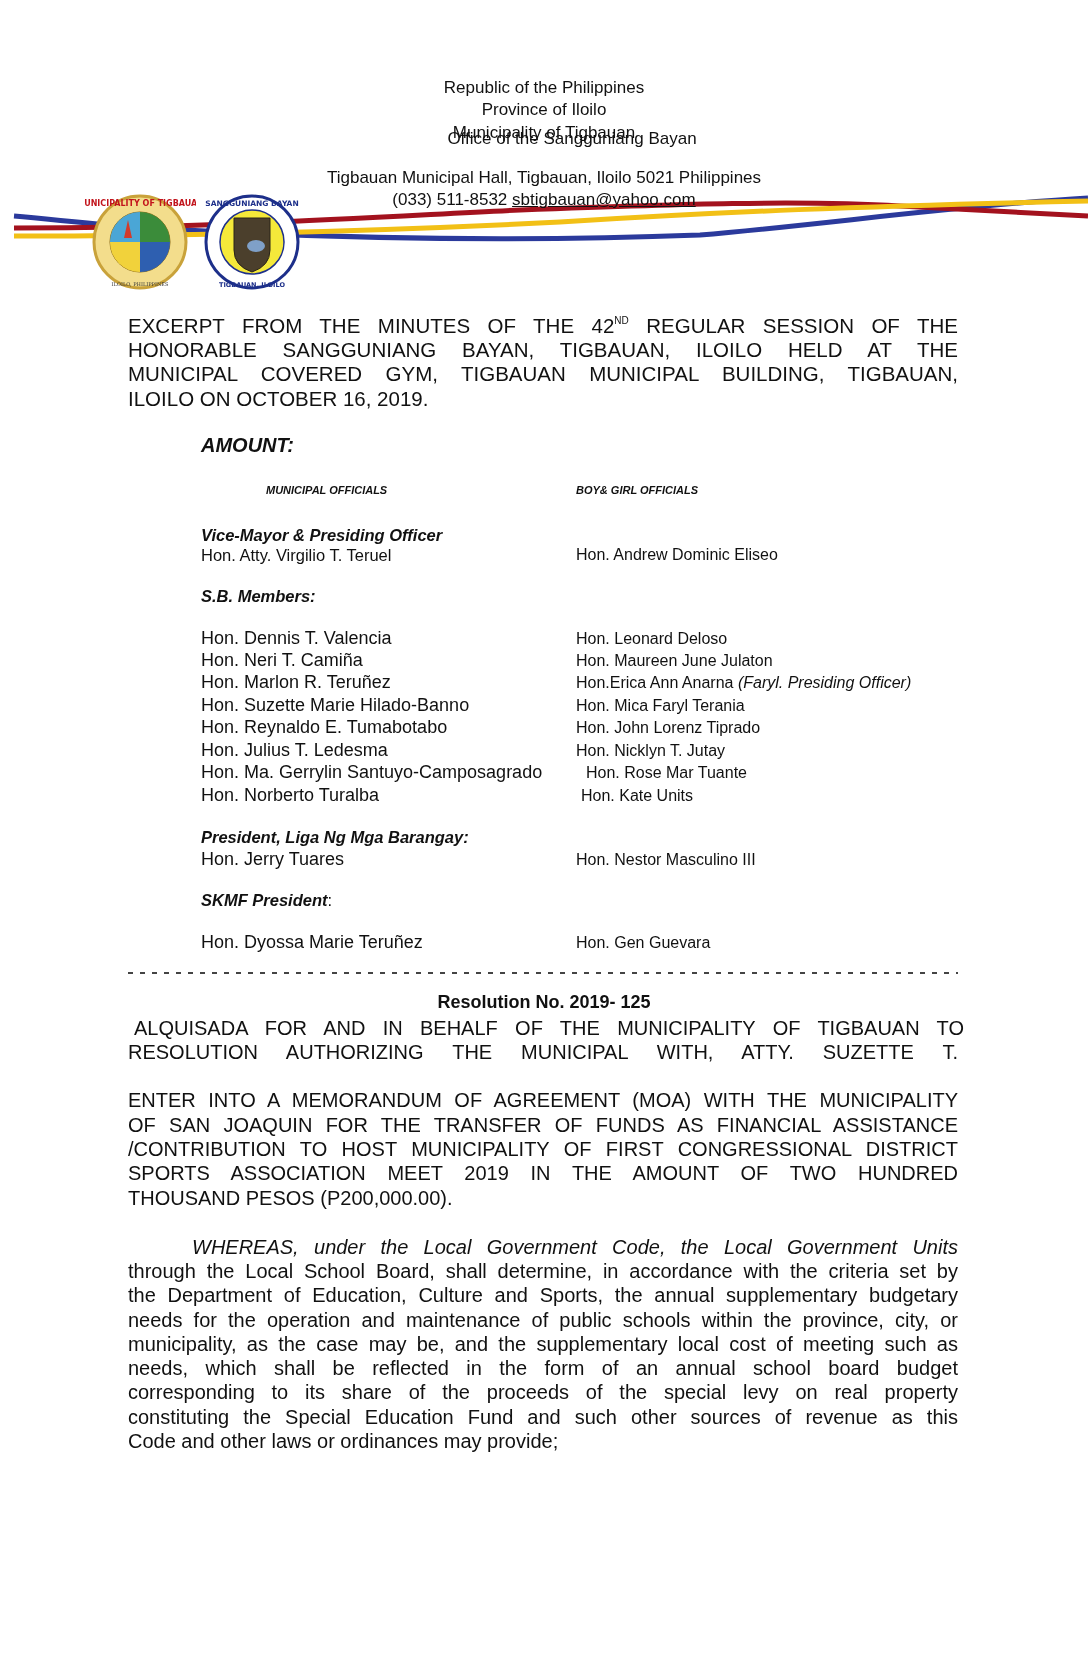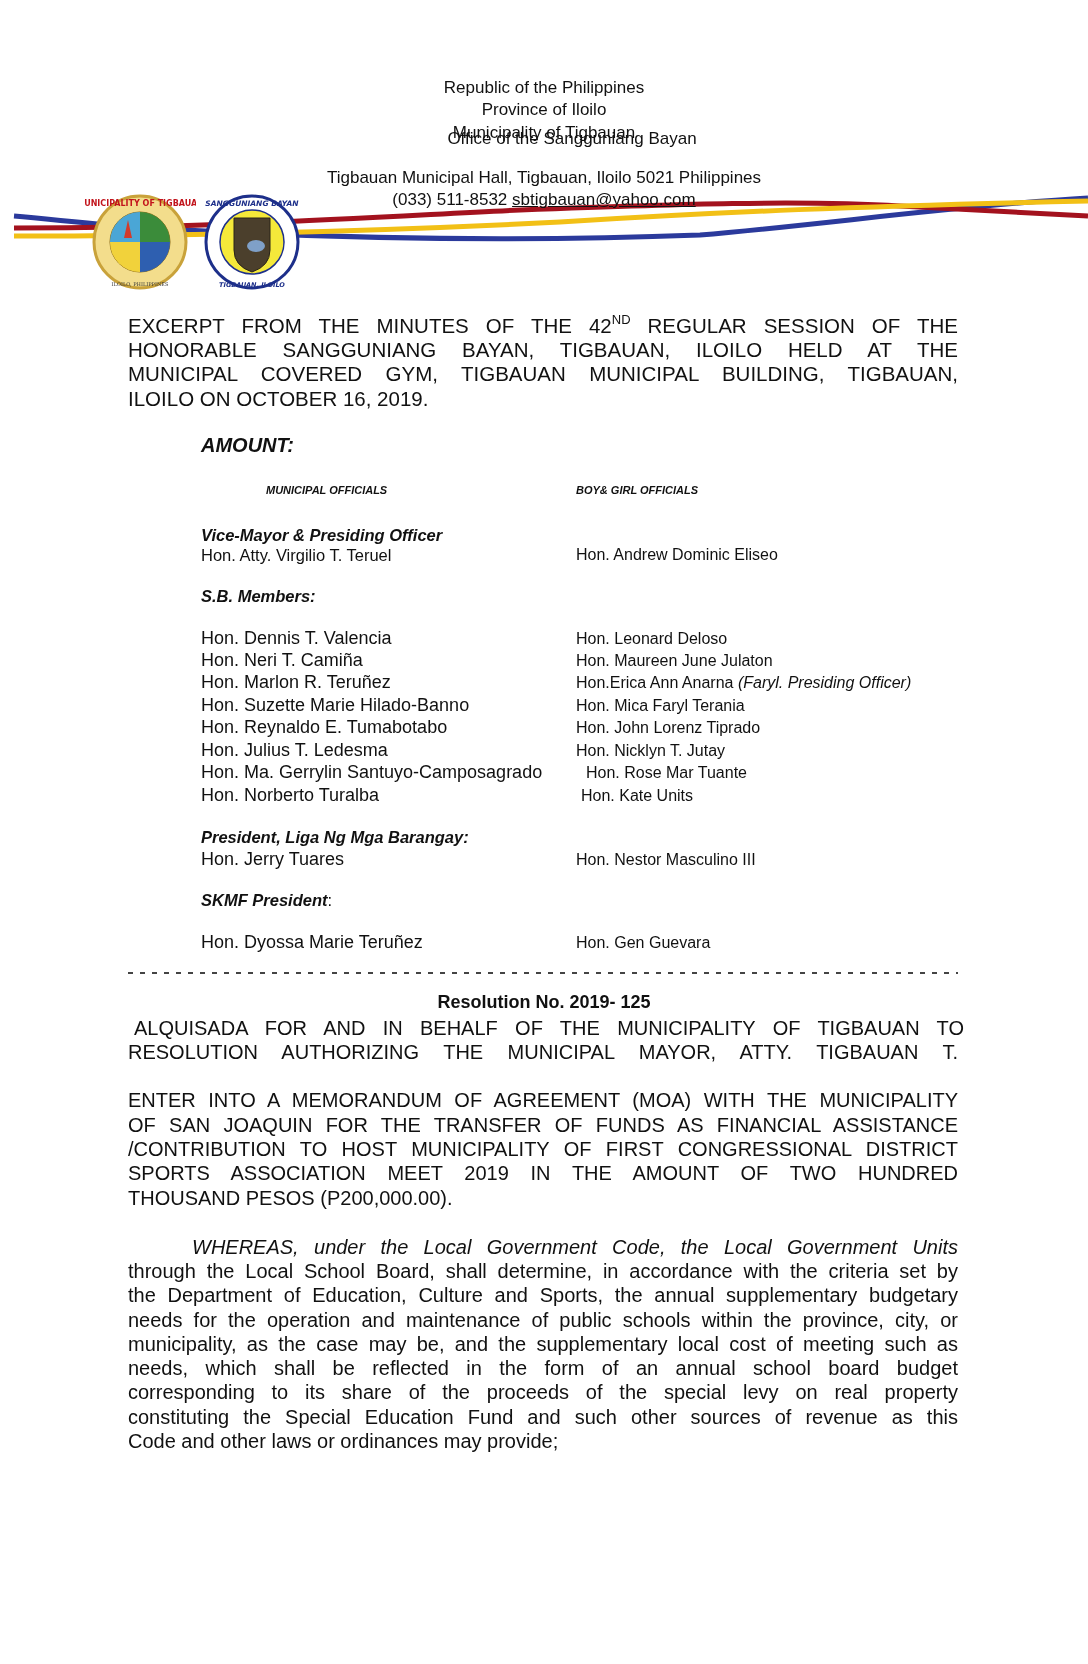--- a/index.html
+++ b/index.html
@@ -10,21 +10,21 @@
   .lh-line { position: absolute; left: 0; width: 1088px; text-align: center;
              font-size: 17px; line-height: 22px; }
   .lh-email { text-decoration: underline; }
   #ribbons { position: absolute; left: 0; top: 170px; }
   .seal { position: absolute; top: 194px; width: 112px; height: 96px; }
 
   
   .just { position: absolute; left: 128px; width: 830px; font-size: 20.5px;
           line-height: 24px; text-align: justify; text-align-last: justify; }
   .just.last { text-align-last: left; }
-  sup { font-size: 13px; vertical-align: 9px; line-height: 0; }
+  sup { font-size: 10px; vertical-align: 9px; line-height: 0; }
 
   .present { position: absolute; left: 201px; top: 434px; font-size: 20px;
              font-weight: bold; font-style: italic; }
   .colhead { position: absolute; top: 484px; font-size: 11px; font-weight: bold; font-style: italic; text-align: right; }
   .role { position: absolute; left: 201px; font-size: 16.5px; font-weight: bold; font-style: italic; }
   .name-l { position: absolute; left: 201px; font-size: 18px; }
   .name-r { position: absolute; left: 576px; font-size: 16px; }
   .name-r .note { font-style: italic; }
 
   .dashes { position: absolute; left: 128px; top: 972px; width: 830px; height: 2px;
@@ -53,21 +53,21 @@
     <circle cx="56" cy="48" r="30" fill="#e9c64a" stroke="#8a6a1a" stroke-width="1"></circle>
     <path d="M56 18 A30 30 0 0 0 26 48 L56 48 Z" fill="#4aa6d6"></path>
     <path d="M56 18 A30 30 0 0 1 86 48 L56 48 Z" fill="#3b8c3a"></path>
     <path d="M26 48 A30 30 0 0 0 56 78 L56 48 Z" fill="#f1d23b"></path>
     <path d="M86 48 A30 30 0 0 1 56 78 L56 48 Z" fill="#2e5fb0"></path>
     <path d="M40 44 L44 26 L48 44 Z" fill="#d43a2a"></path>
     <text x="56" y="12" font-size="8" text-anchor="middle" fill="#c2141c" font-weight="bold" font-family="DejaVu Sans, sans-serif">MUNICIPALITY OF TIGBAUAN</text>
     <text x="56" y="92" font-size="5" text-anchor="middle" fill="#333" font-family="DejaVu Serif, serif">ILOILO, PHILIPPINES</text>
   </svg>
 </div>
-<div class="seal" style="left:196px;font-style:italic;">
+<div class="seal" style="left:196px;">
   <svg width="112" height="96" viewBox="0 0 112 96">
     <circle cx="56" cy="48" r="46" fill="#ffffff" stroke="#1d2f8a" stroke-width="3"></circle>
     <circle cx="56" cy="48" r="32" fill="#f5e93a" stroke="#1d2f8a" stroke-width="1.5"></circle>
     <path d="M38 24 L74 24 L74 56 Q74 72 56 78 Q38 72 38 56 Z" fill="#4b3f2c" stroke="#2a2418" stroke-width="1"></path>
     <ellipse cx="60" cy="52" rx="9" ry="6" fill="#7fa0c8"></ellipse>
     <text x="56" y="12" font-size="7.5" text-anchor="middle" fill="#1d2f8a" font-weight="bold" font-family="DejaVu Sans, sans-serif">SANGGUNIANG BAYAN</text>
     <text x="56" y="93" font-size="6.5" text-anchor="middle" fill="#1d2f8a" font-weight="bold" font-family="DejaVu Sans, sans-serif">TIGBAUAN, ILOILO</text>
   </svg>
 </div>
 
@@ -119,21 +119,21 @@
 <div class="name-l" style="top:849px;">Hon. Jerry Tuares</div>
 <div class="name-r" style="top:851px;">Hon. Nestor Masculino III</div>
 
 <div class="role" style="top:891px;"><span>SKMF President</span><span style="font-weight:normal;font-style:normal;">:</span></div>
 <div class="name-l" style="top:932px;">Hon. Dyossa Marie Teruñez</div>
 <div class="name-r" style="top:934px;">Hon. Gen Guevara</div>
 
 <div class="dashes"></div>
 <div class="res-no">Resolution No. 2019- 125</div>
 
-<div class="body-line" style="top:1040px;">RESOLUTION AUTHORIZING THE MUNICIPAL MAYOR, ATTY. TIGBAUAN T.</div>
+<div class="body-line" style="top:1040px;">RESOLUTION AUTHORIZING THE MUNICIPAL WITH, ATTY. SUZETTE T.</div>
 <div class="body-line" style="top:1016px;margin-left:6px;">ALQUISADA  FOR AND IN BEHALF OF THE MUNICIPALITY OF TIGBAUAN TO</div>
 <div class="body-line" style="top:1088px;">ENTER INTO A MEMORANDUM OF AGREEMENT (MOA) WITH THE MUNICIPALITY</div>
 <div class="body-line" style="top:1113px;">OF SAN JOAQUIN  FOR THE TRANSFER OF FUNDS  AS FINANCIAL ASSISTANCE</div>
 <div class="body-line" style="top:1137px;">/CONTRIBUTION TO HOST MUNICIPALITY OF FIRST CONGRESSIONAL DISTRICT</div>
 <div class="body-line" style="top:1161px;">SPORTS ASSOCIATION MEET 2019 IN THE AMOUNT OF TWO HUNDRED</div>
 <div class="body-line last" style="top:1186px;">THOUSAND PESOS (P200,000.00).</div>
 
 <div class="body-line indent" style="top:1235px;">WHEREAS,  under the Local Government Code, the Local Government Units</div>
 <div class="body-line" style="top:1259px;">through the Local School Board, shall determine, in accordance with the criteria set by</div>
 <div class="body-line" style="top:1283px;">the Department of Education, Culture and Sports, the annual supplementary budgetary</div>

